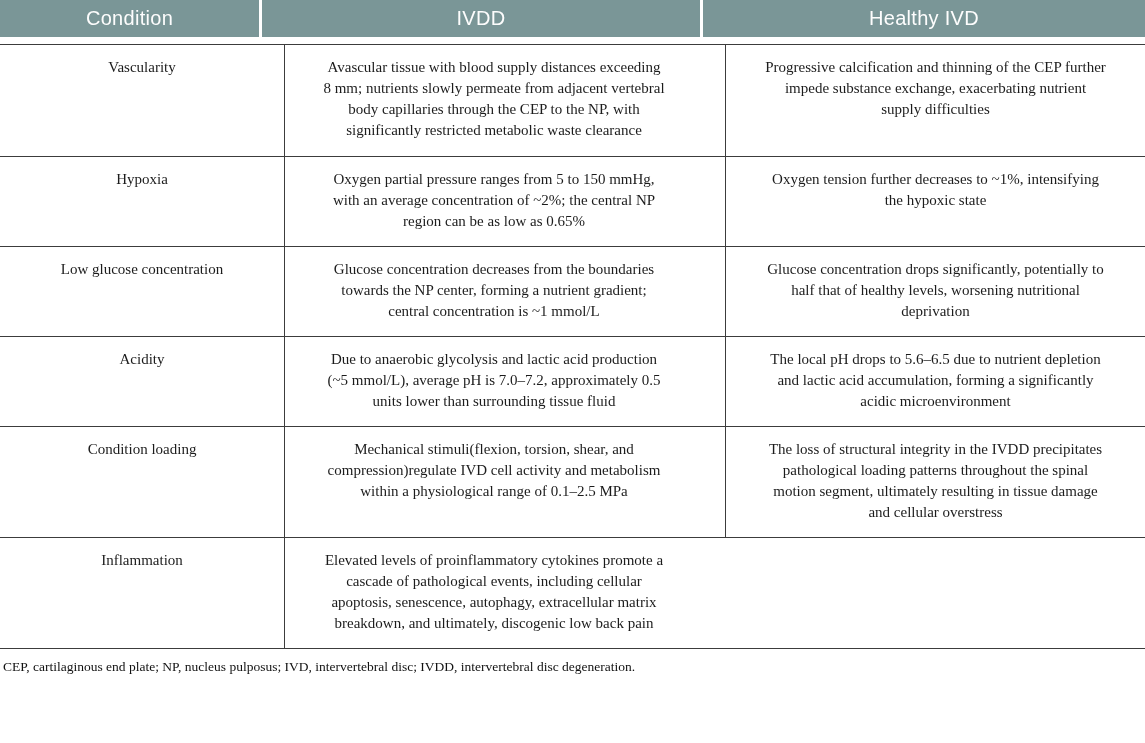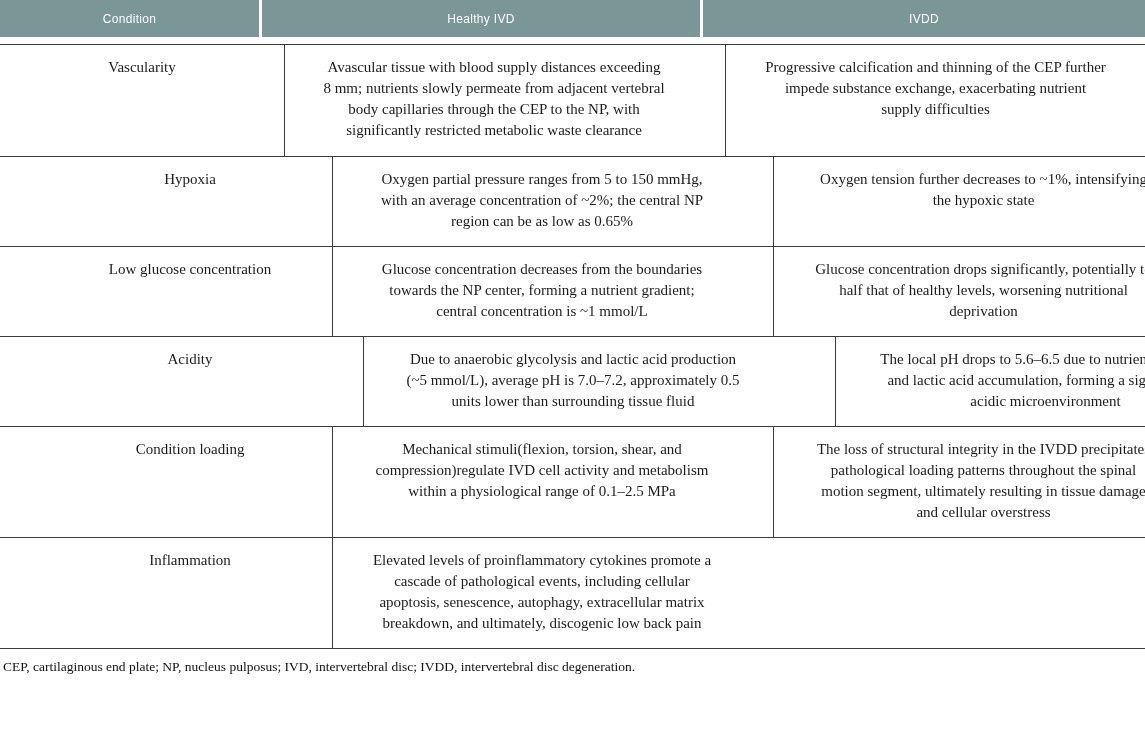--- a/index.html
+++ b/index.html
@@ -16,43 +16,43 @@
   
   .header-row {
     display: grid;
     grid-template-columns: 262px 441px 442px;
   }
   .header-cell {
     height: 37px;
     background: var(--header-bg, #7a9697);
     color: var(--header-text, #ffffff);
     font-family: "Liberation Sans", sans-serif;
-    font-size: 12px;
+    font-size: 20px;
     letter-spacing: 0.3px;
     display: flex;
     align-items: center;
     justify-content: center;
   }
   .header-cell:not(:last-child) { border-right: 3px solid #ffffff; }
 
   
   .table-body {
     margin-top: 7px;
     border-top: 1px solid var(--rule, #3c3c3c);
     border-bottom: 1px solid var(--rule, #3c3c3c);
   }
   .row {
     display: grid;
     grid-template-columns: 262px 441px 442px;
   }
-  .row + .row { border-top: 1px solid var(--rule, #3c3c3c); padding-left: 48px; }
+  .row + .row { border-top: 1px solid var(--rule, #3c3c3c); }
   .row:nth-child(1) { min-height: 111px; }
   .row:nth-child(2) { min-height: 89px; }
   .row:nth-child(3) { min-height: 89px; }
-  .row:nth-child(4) { min-height: 89px; gap: 31px; }
+  .row:nth-child(4) { min-height: 89px; }
   .row:nth-child(5) { min-height: 67px; }
   .row:nth-child(6) { min-height: 111px; }
   .row:nth-child(7) { min-height: 111px; text-decoration: underline; }
 
   .cell {
     text-align: center;
     font-size: 15px;
     line-height: 21px;
     padding: 12px 10px 14px;
     margin-left: 22px;
@@ -69,22 +69,22 @@
     color: #111111;
   }
 </style>
 </head>
 <body>
 
 <div class="table-wrap">
 
   <div class="header-row">
     <div class="header-cell">Condition</div>
+    <div class="header-cell">IVDD</div>
     <div class="header-cell">Healthy IVD</div>
-    <div class="header-cell">IVDD</div>
   </div>
 
   <div class="table-body">
 
     <div class="row">
       <div class="cell">Vascularity</div>
       <div class="cell desc">Avascular tissue with blood supply distances exceeding 8 mm; nutrients slowly permeate from adjacent vertebral body capillaries through the CEP to the NP, with significantly restricted metabolic waste clearance</div>
       <div class="cell desc">Progressive calcification and thinning of the CEP further impede substance exchange, exacerbating nutrient supply difficulties</div>
     </div>
 

